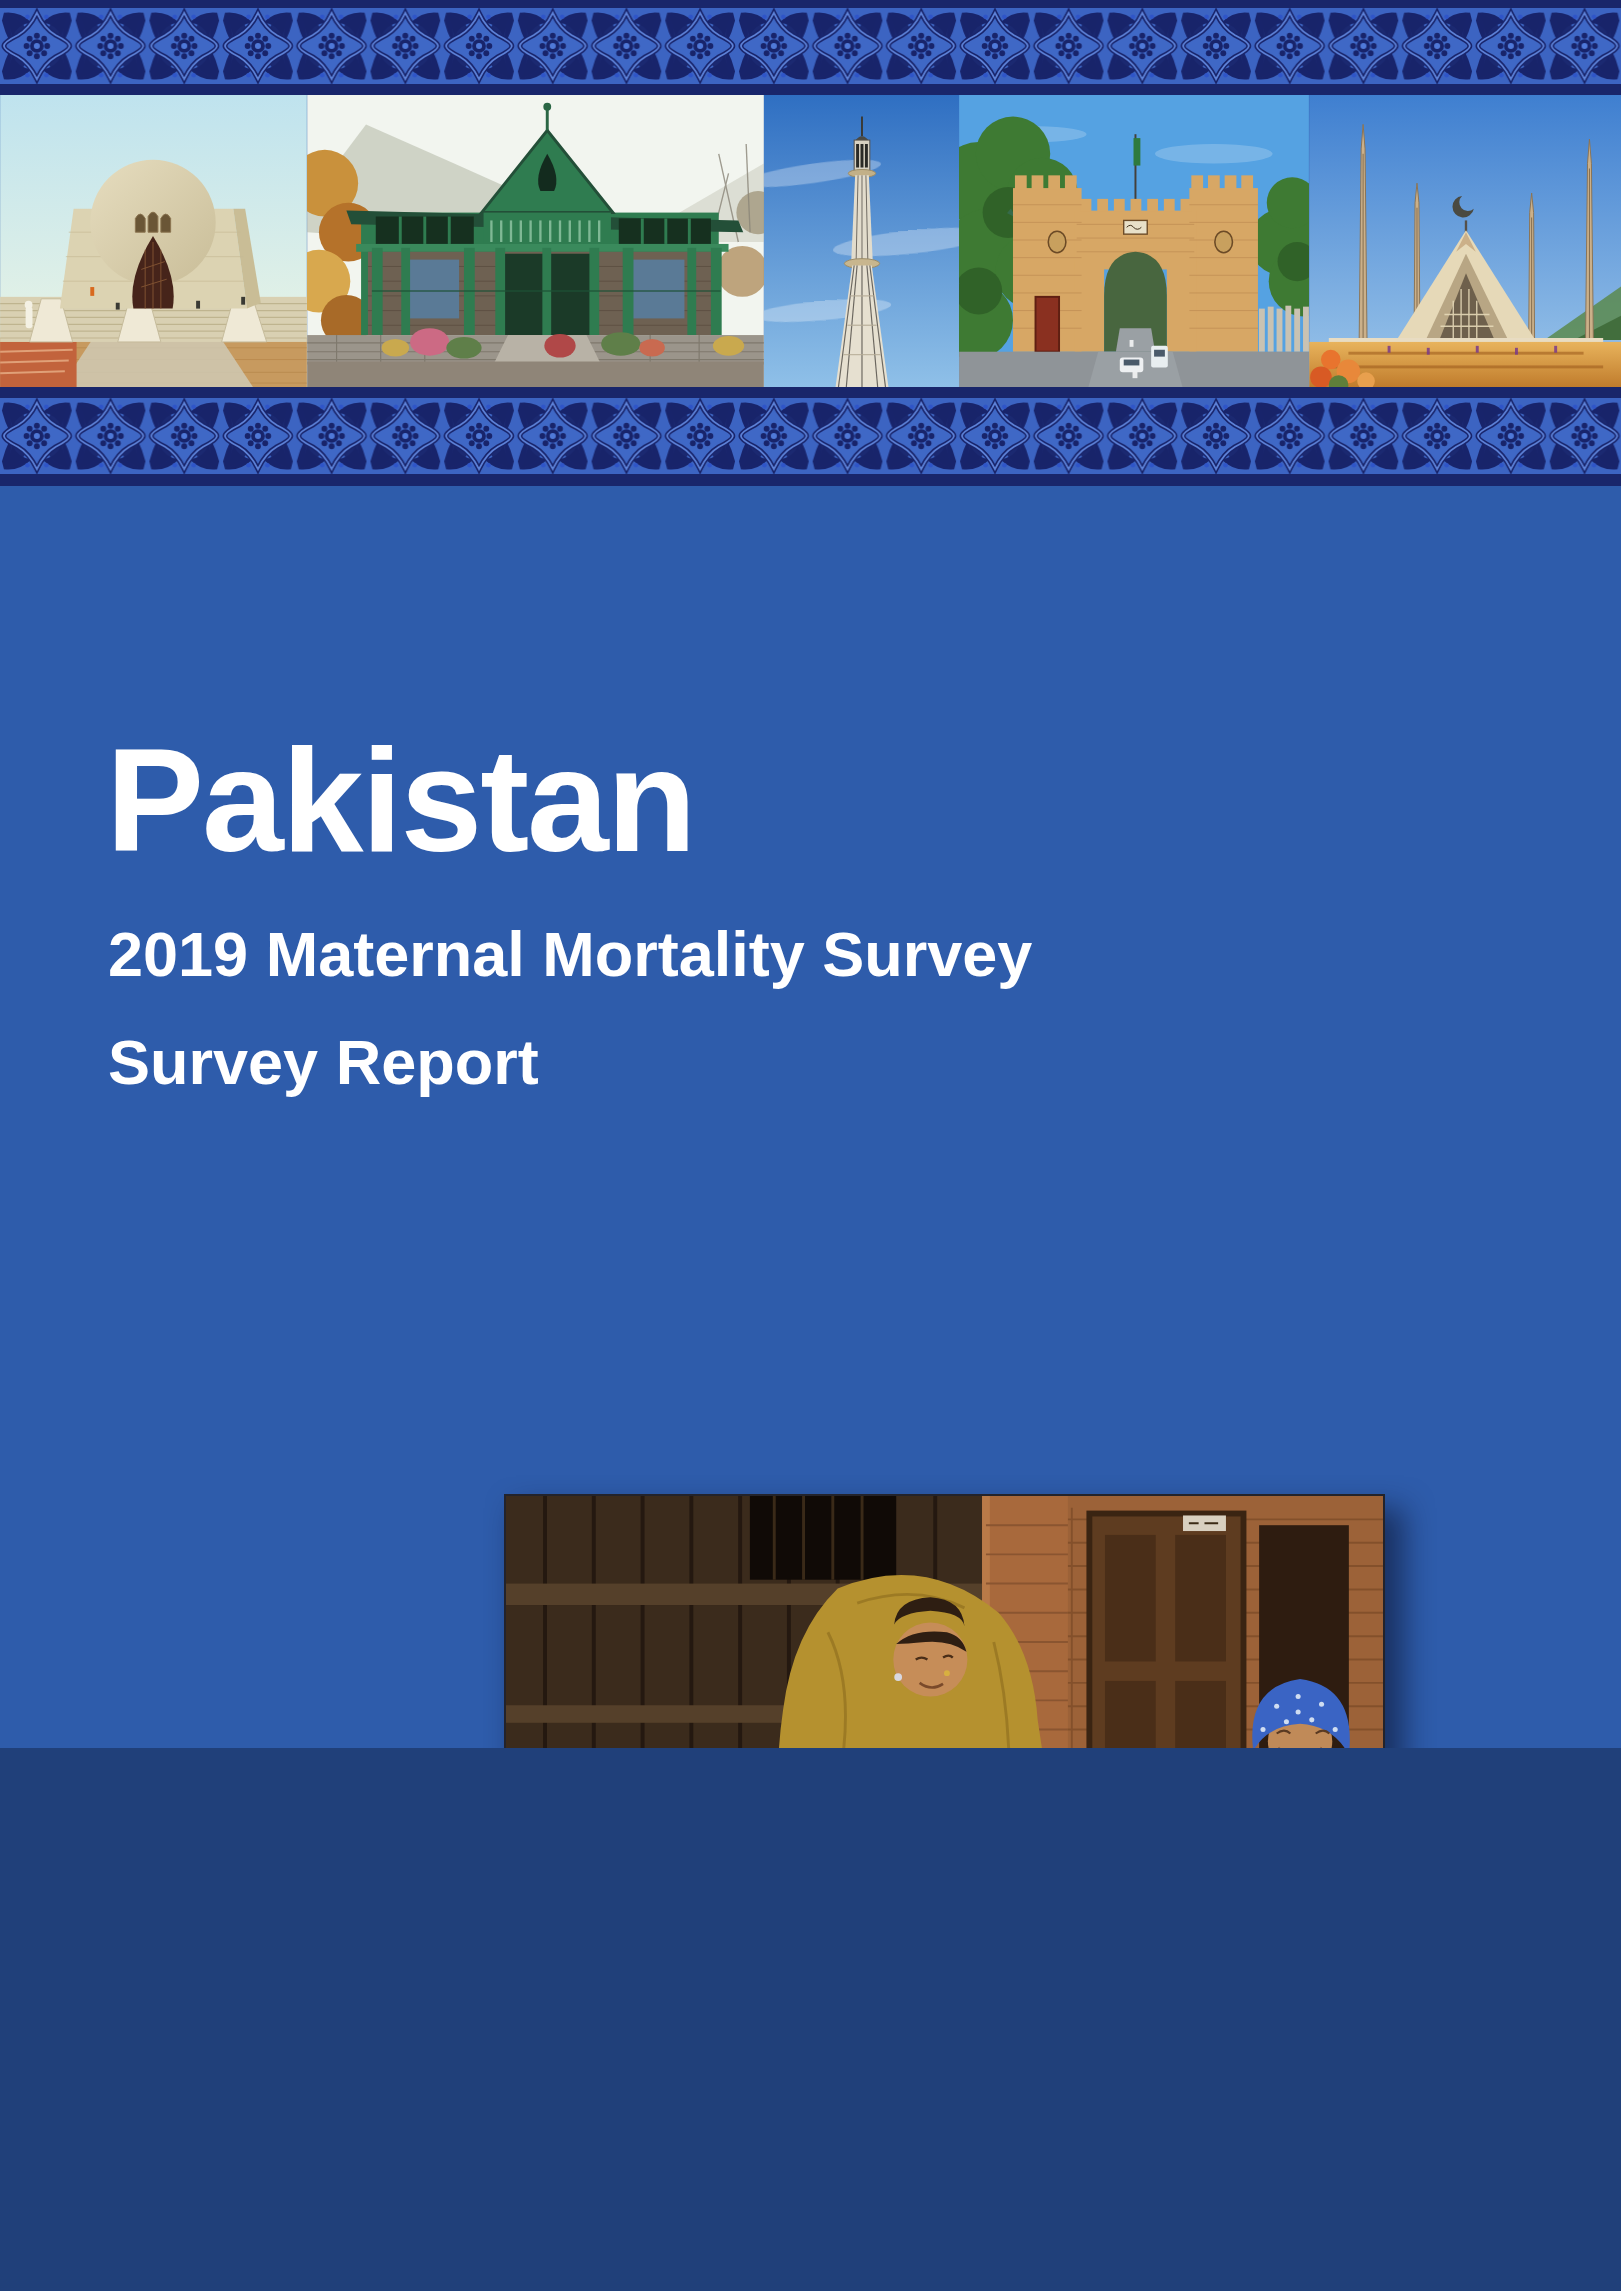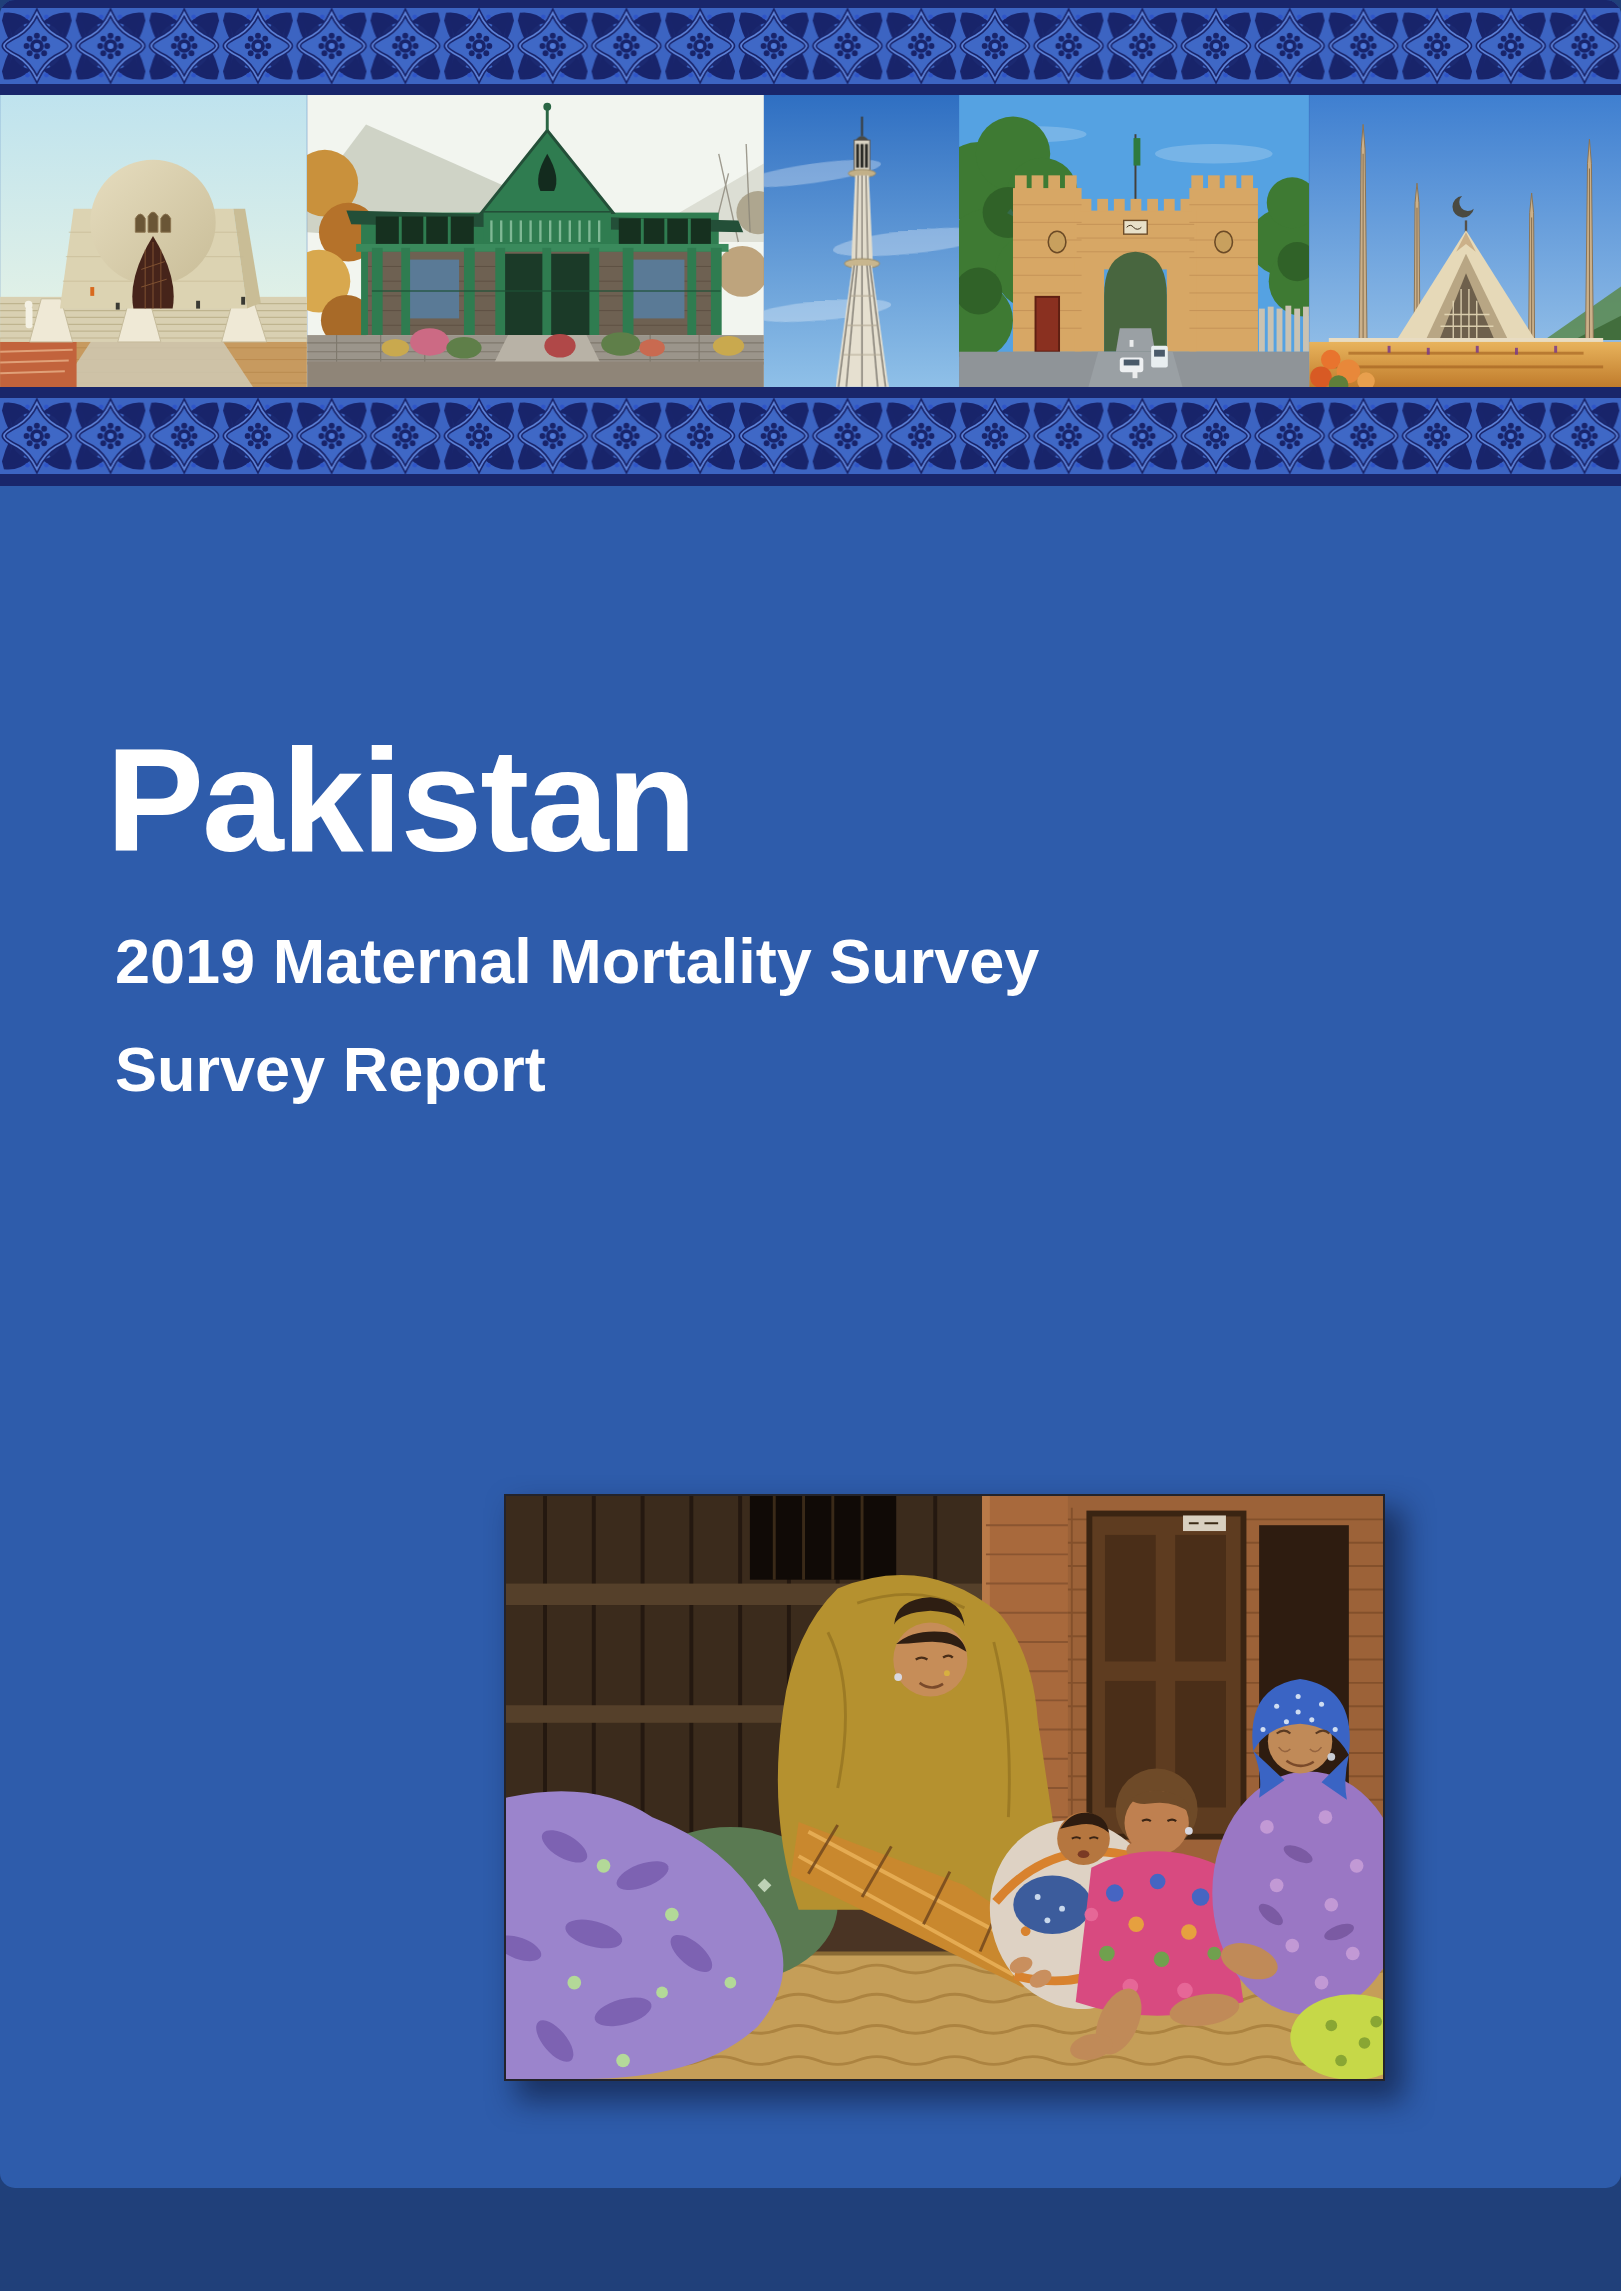--- a/index.html
+++ b/index.html
@@ -1,36 +1,35 @@
 <!DOCTYPE html>
 <html style="--page-blue: #2e5cab; --navy: #19266b; --pattern-base: #3c64c2; --pattern-dark: #18246b; --pattern-light: #5d82d8; --title-white: #ffffff;"><head>
 <meta charset="utf-8">
 <style>
   html,body{margin:0;padding:0;background:#20407a;}
   .page{
-    position:relative;width:1621px;height:2188px;overflow:hidden;
+    position:relative;width:1621px;height:1748px;overflow:hidden;
     background:var(--page-blue,#2e5cab);
     font-family:"Liberation Sans",sans-serif;
-    border-radius:15px;
   }
   
   .banner{position:absolute;top:0;left:0;width:1621px;}
   .bar{width:100%;background:var(--navy,#19266b);}
   .bar.h8{height:7.8px}.bar.h11{height:10.8px}.bar.h12{height:11.8px}
   .band{width:100%;height:76px;display:block;}
   .band svg{display:block;width:100%;height:76px;}
   .strip{display:flex;width:1621px;height:292px;}
   .strip svg{display:block;height:292px;flex:0 0 auto;}
   
   .title{
     position:absolute;left:106px;top:727px;margin:0;
     color:#fff;font-size:147px;font-weight:bold;line-height:1;letter-spacing:-2px;
   }
   .subtitle{
-    position:absolute;left:108px;margin:7px;color:#fff;
+    position:absolute;left:108px;margin:0;color:#fff;
     font-size:63px;font-weight:bold;line-height:1;letter-spacing:0;
   }
   .subtitle.l1{top:923px;}
   .subtitle.l2{top:1031px;}
   
   .cover-photo{
     position:absolute;left:504px;top:1494px;width:881px;height:587px;margin:0;
     box-sizing:border-box;border:2.9px solid #23232b;
     box-shadow:15.7px 17.6px 27.4px 3.9px rgba(10,14,38,.55);
     background:#3b2b1c;

